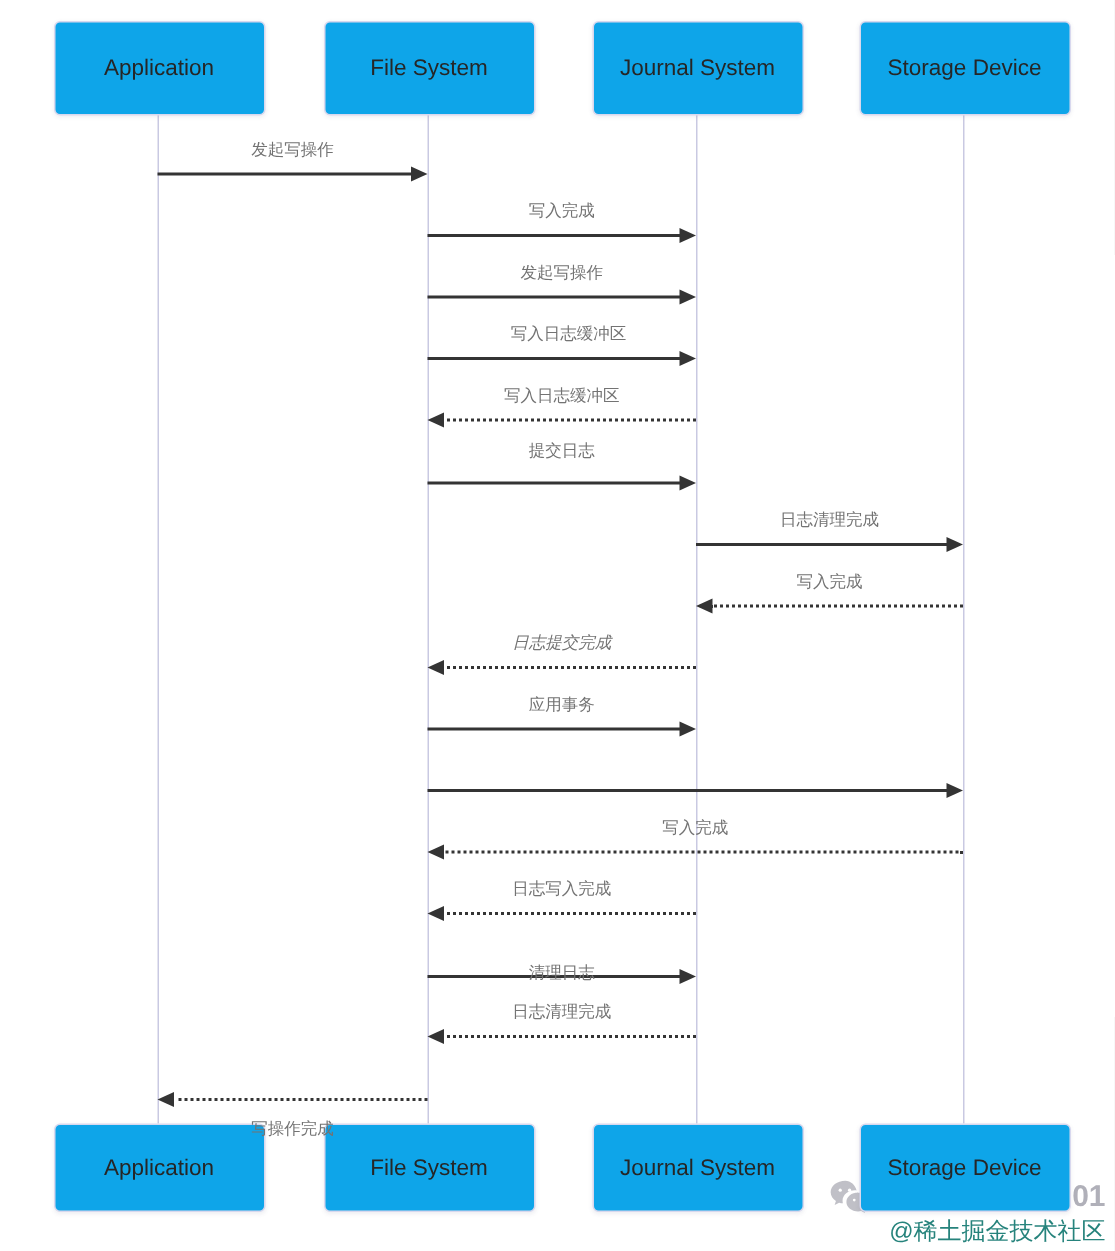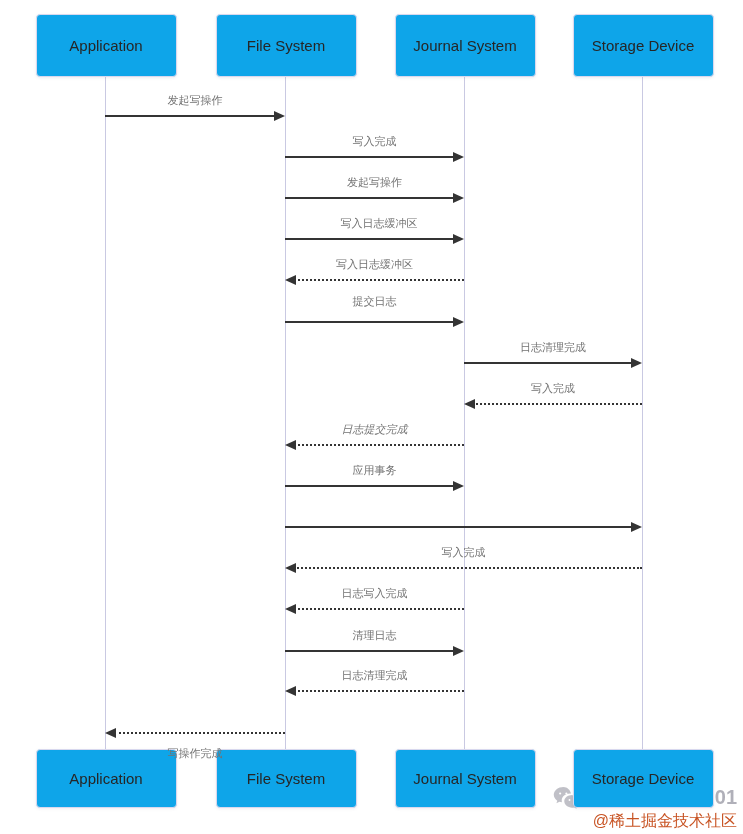--- a/index.html
+++ b/index.html
@@ -61,21 +61,21 @@
     display:flex;
     align-items:center;
     justify-content:flex-end;
     gap:6px;
     color:#a3a3ad;
     font-size:20px;
     font-weight:bold;
     opacity:0.85;
   }
   .watermark .row2{
-    color:#c2410c;
+    color:#0f766e;
     font-size:16px;
     margin-top:0px;
     opacity:0.9;
   }
   .wechat-icon{display:inline-block;line-height:0;opacity:0.8;}
 </style>
 </head>
 <body>
 
 <div class="canvas" id="diagram">
@@ -144,20 +144,20 @@
     <div class="msg-line solid" style="left: 285px; top: 526px; width: 348px;"></div>
     <div class="arrowhead right" style="top: 522px; left: 631px;"></div>
     <div class="msg-line dashed" style="left: 294px; top: 567px; width: 348px;"></div>
     <div class="arrowhead left" style="top: 563px; left: 285px;"></div>
     <div class="msg-label" style="left: 463.5px; top: 547px;">写入完成</div>
     <div class="msg-line dashed" style="left: 294px; top: 608px; width: 170px;"></div>
     <div class="arrowhead left" style="top: 604px; left: 285px;"></div>
     <div class="msg-label" style="left: 374.5px; top: 588px;">日志写入完成</div>
     <div class="msg-line solid" style="left: 285px; top: 650px; width: 170px;"></div>
     <div class="arrowhead right" style="top: 646px; left: 453px;"></div>
-    <div class="msg-label" style="left: 374.5px; top: 630px;">清理日志</div>
+    <div class="msg-label" style="left: 374.5px; top: 644px;">清理日志</div>
     <div class="msg-line dashed" style="left: 294px; top: 690px; width: 170px;"></div>
     <div class="arrowhead left" style="top: 686px; left: 285px;"></div>
     <div class="msg-label" style="left: 374.5px; top: 670px;">日志清理完成</div>
     <div class="msg-line dashed" style="left: 114px; top: 732px; width: 171px;"></div>
     <div class="arrowhead left" style="top: 728px; left: 105px;"></div>
     <div class="msg-label" style="left: 195px; top: 748px;">写操作完成</div>
   </div>
 
 </body></html>

